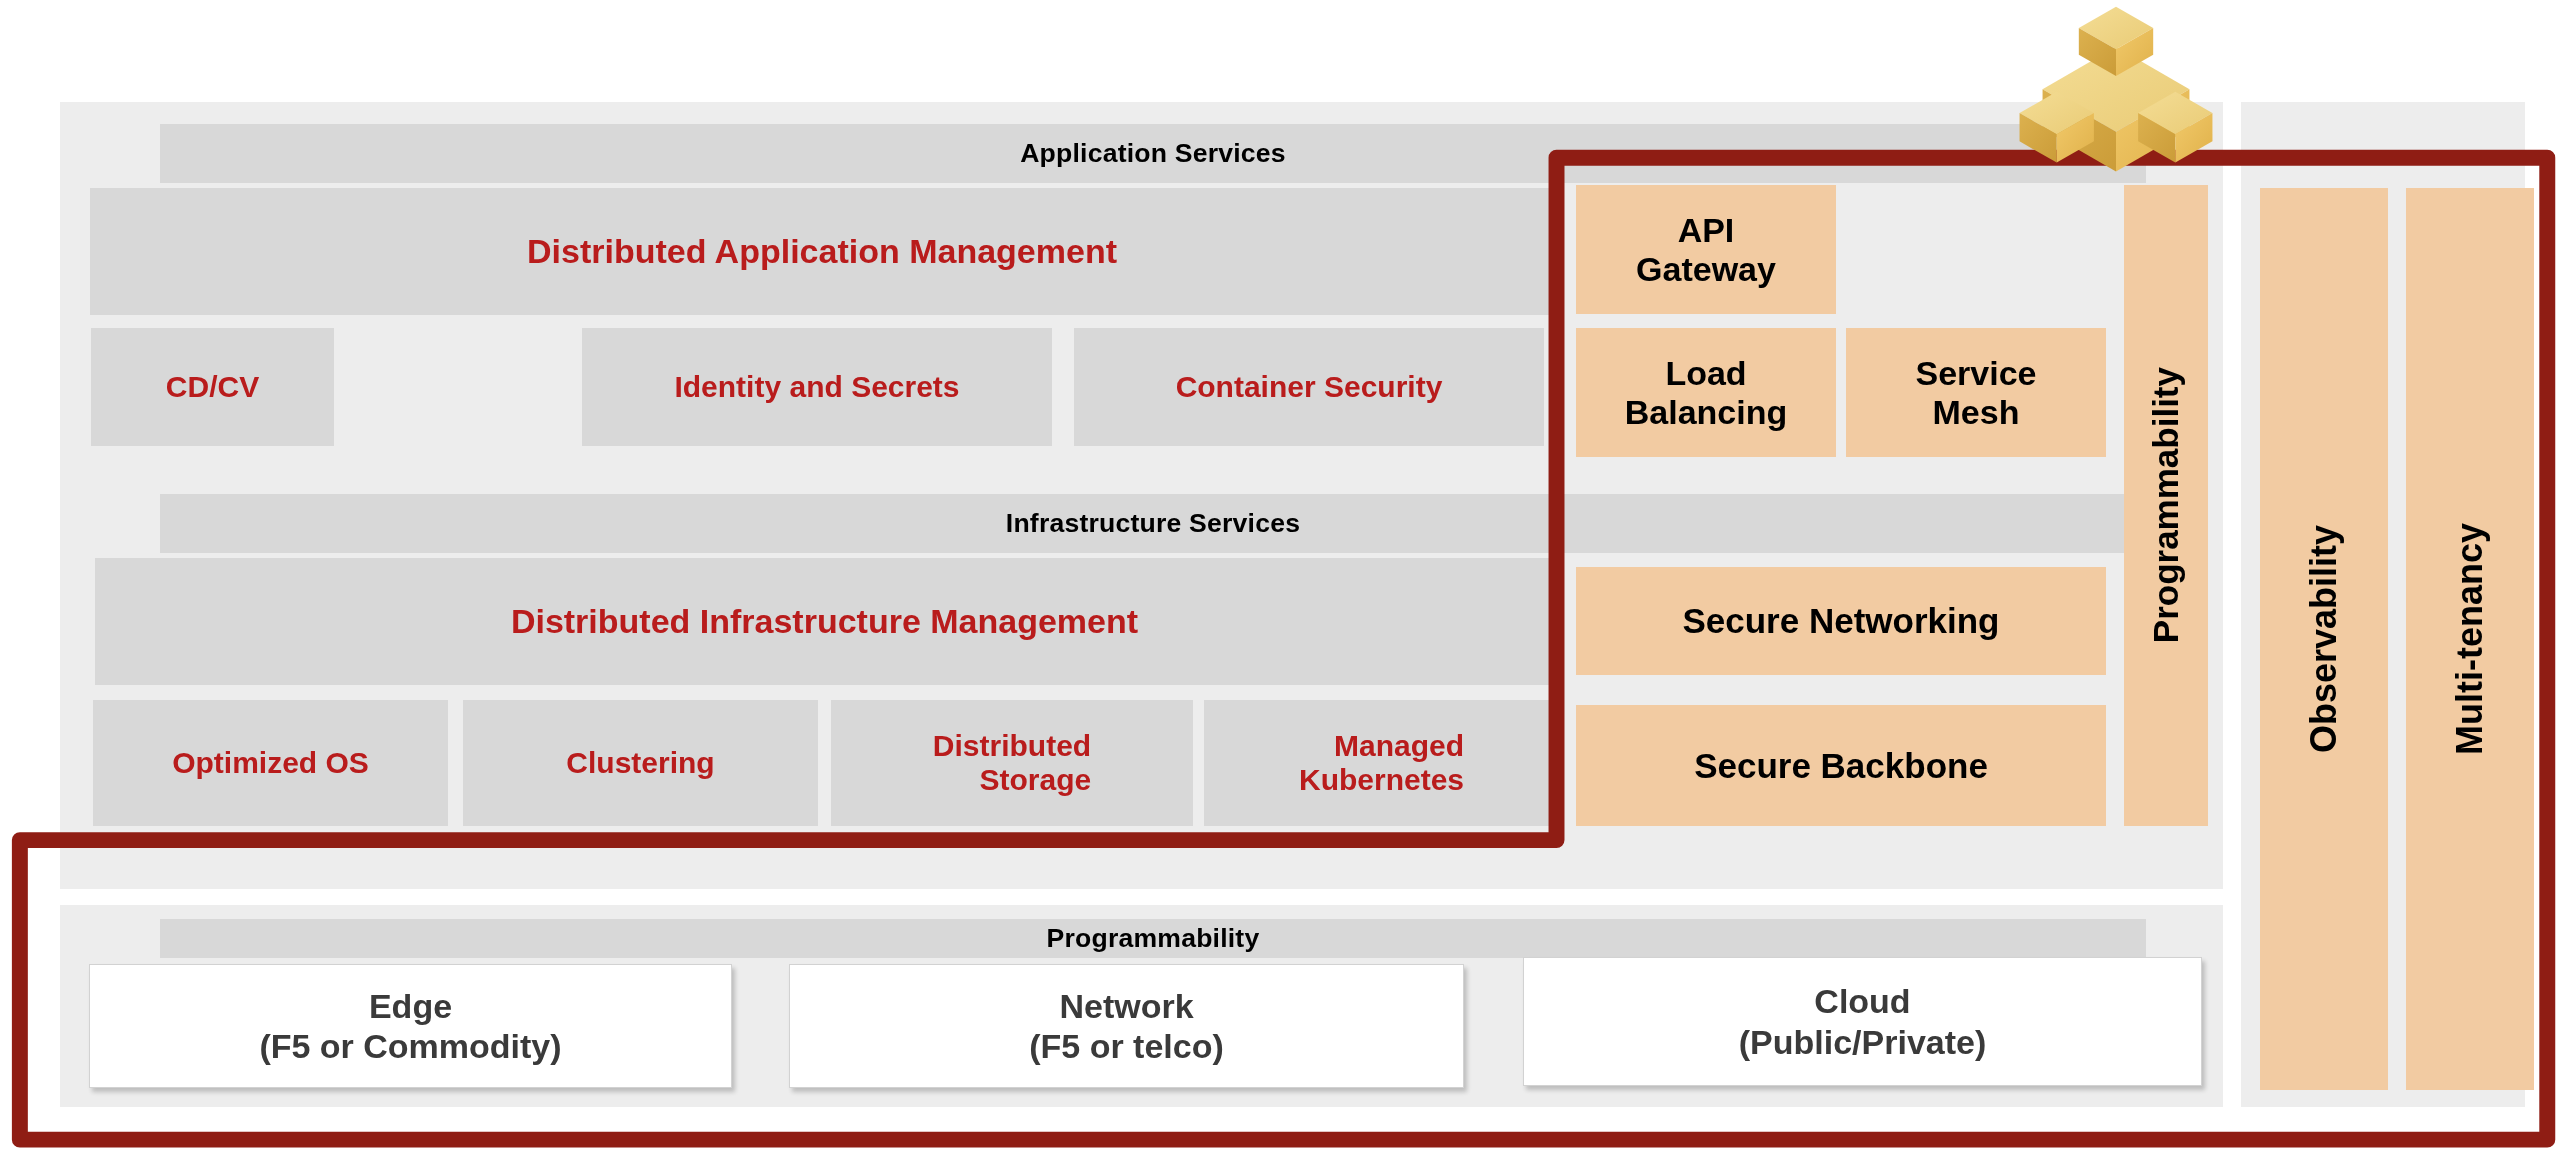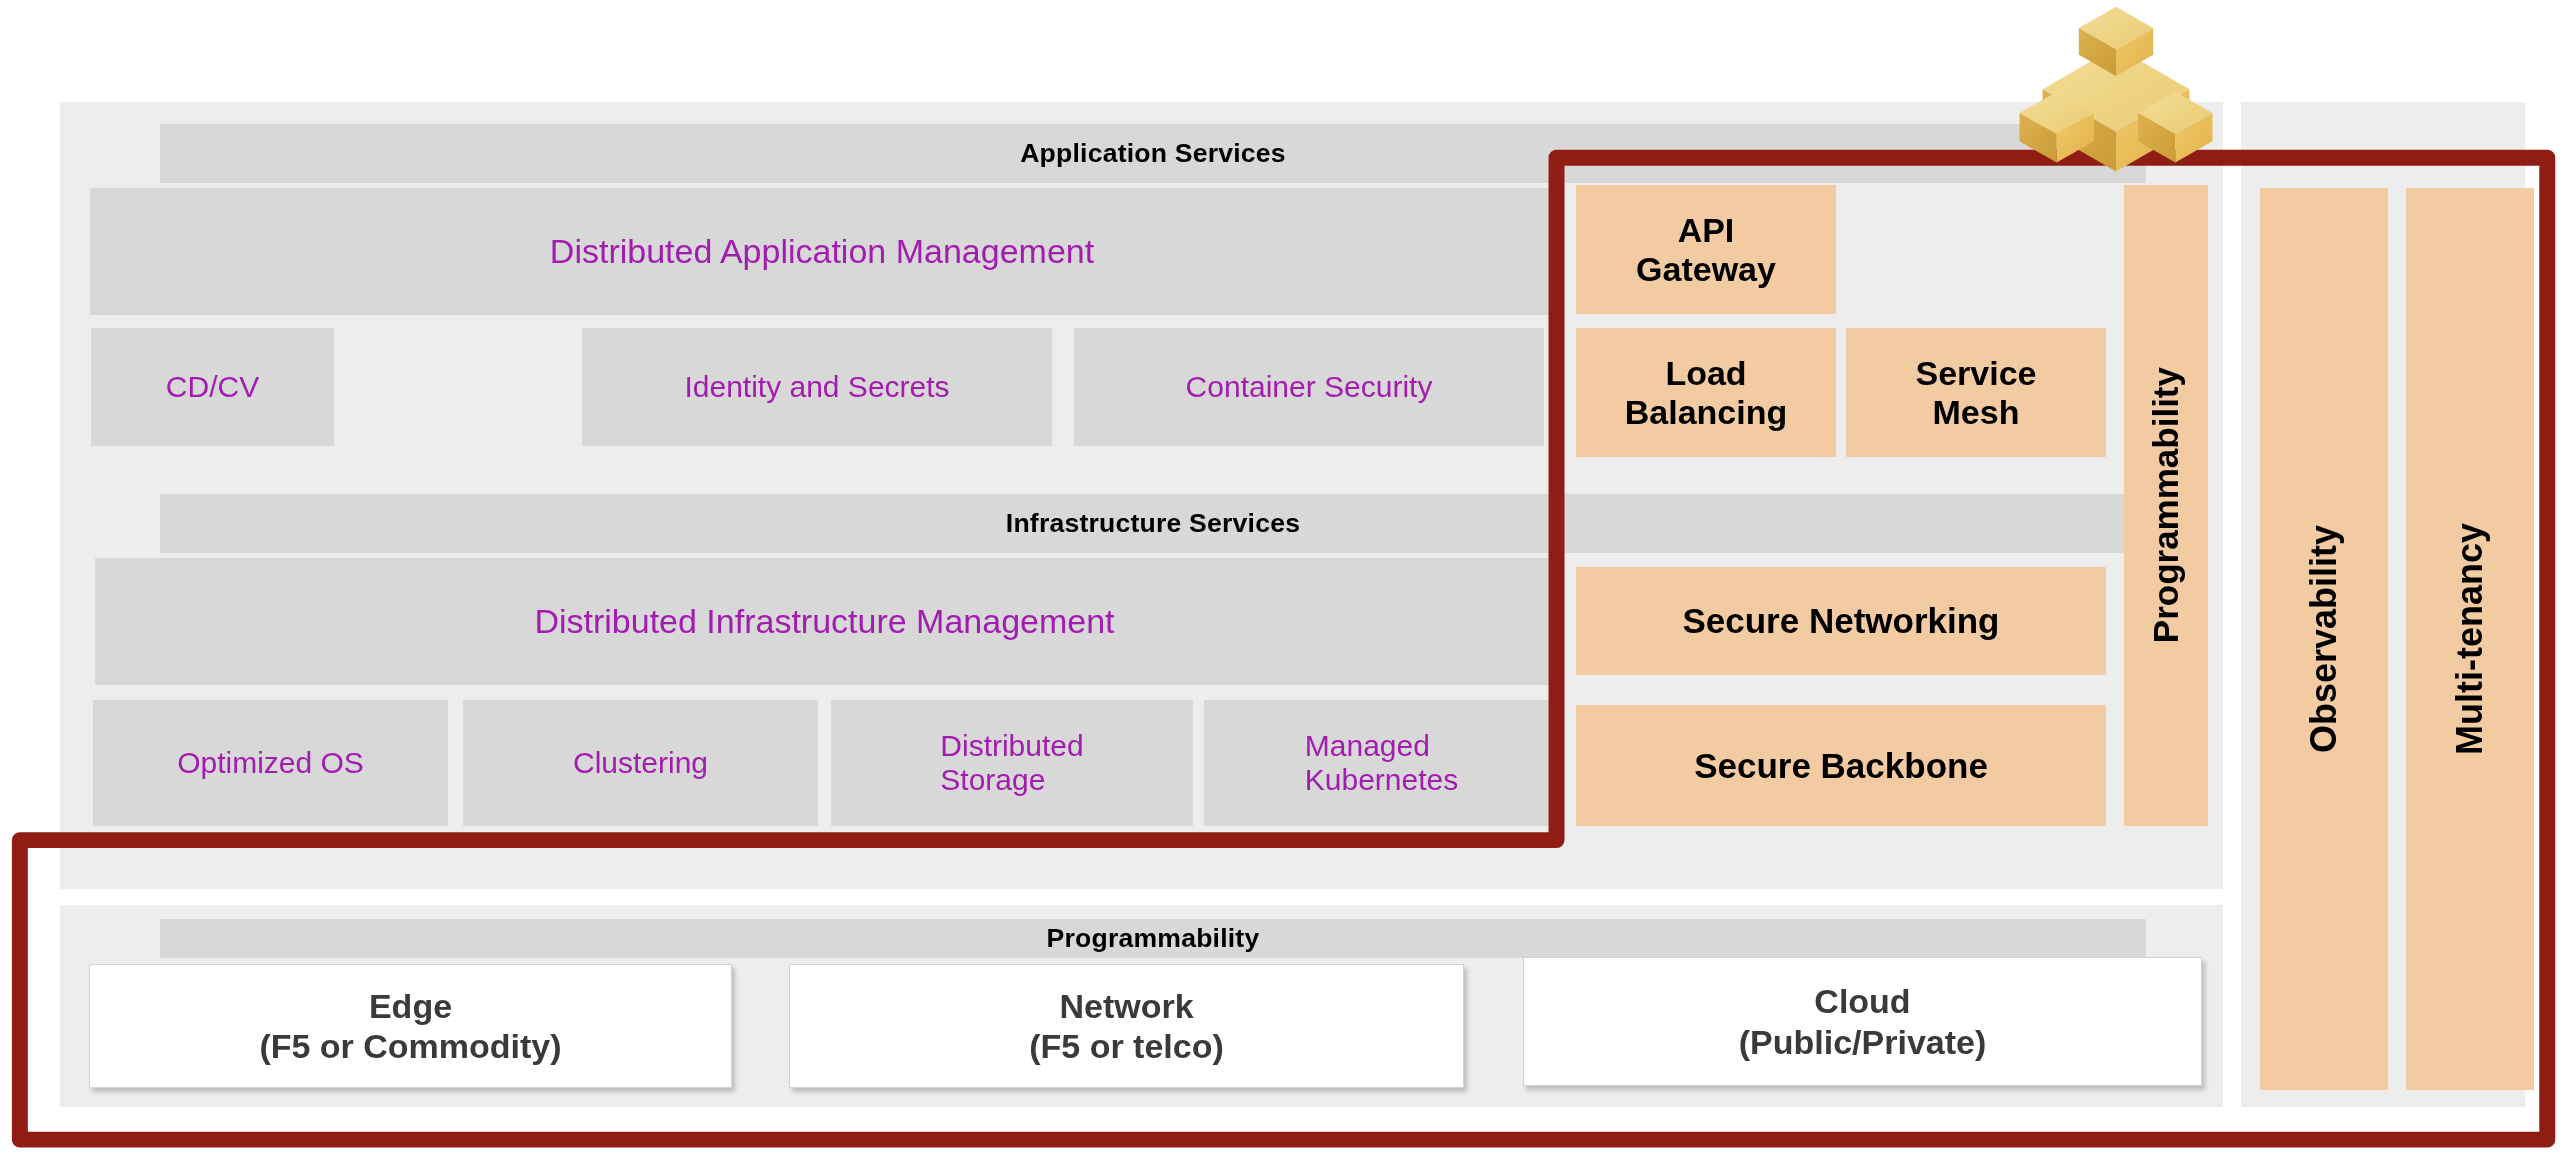--- a/index.html
+++ b/index.html
@@ -9,22 +9,22 @@
     font-family: "Liberation Sans", sans-serif;
     overflow: hidden;
   }
   #stage { position: relative; width: 2576px; height: 1168px; background:#ffffff; }
 
   
   .panel      { position:absolute; background:#ededed; }
   .band       { position:absolute; background:#d8d8d8; }
   .ghost-box  { position:absolute; background:#d8d8d8;
                 display:flex; align-items:center; justify-content:center;
-                text-align:left; color:#a21caf;
-                font-weight:normal; line-height:1.12; }
+                text-align:right; color:#b91c1c;
+                font-weight:bold; line-height:1.12; }
   .orange-box { position:absolute; background:#f2cba2;
                 display:flex; align-items:center; justify-content:center;
                 text-align:center; color:#000000;
                 font-weight:bold; line-height:1.12; }
   .white-box  { position:absolute; background:#ffffff;
                 border:1.8px solid #d2d2d2;
                 box-shadow: 2.7px 3.5px 4.4px rgba(0,0,0,.20);
                 display:flex; align-items:center; justify-content:center;
                 text-align:center; color:#3a3a3a;
                 font-weight:bold; line-height:1.18; }

